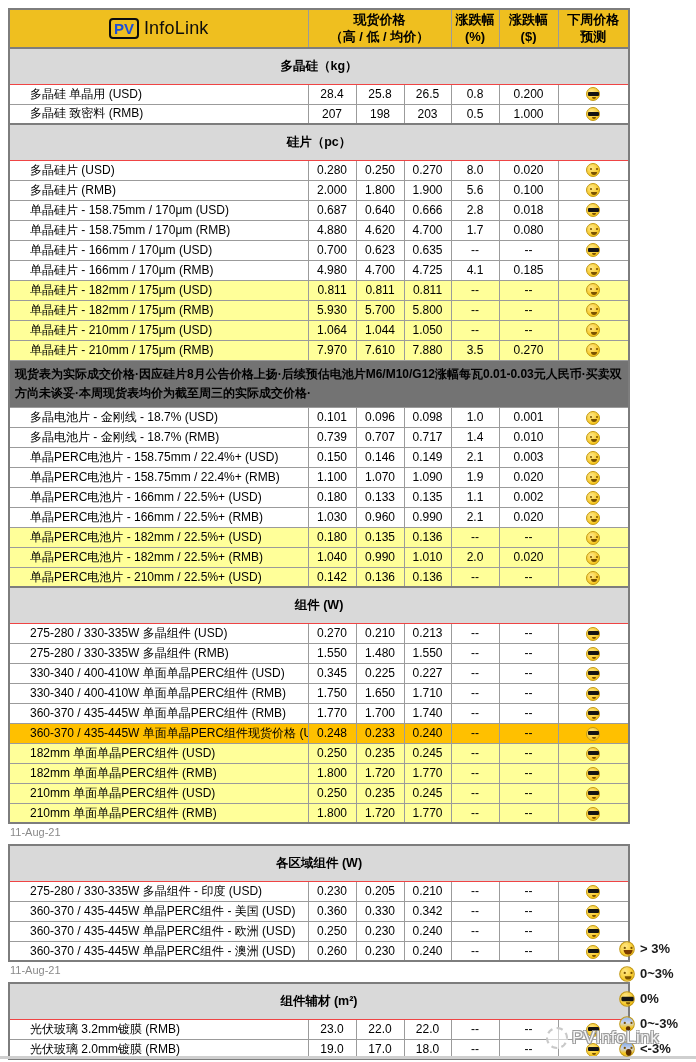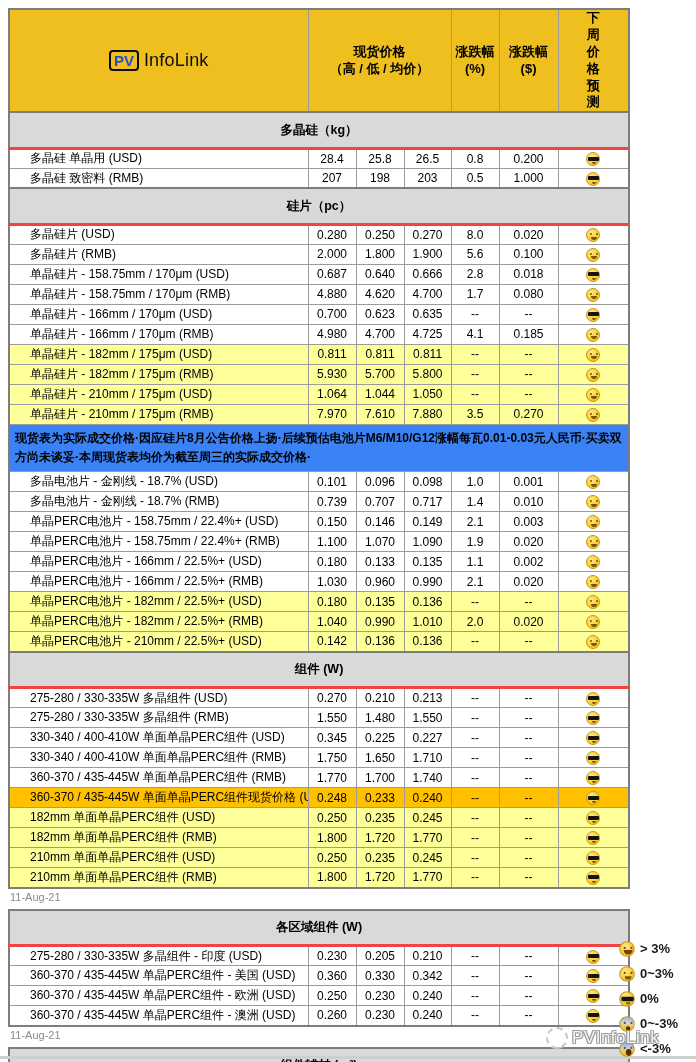--- a/index.html
+++ b/index.html
@@ -8,30 +8,30 @@
   .page { position:absolute; inset:0; }
   .content { position:absolute; left:8px; top:8px; width:620px; }
 
   table.price-table { border-collapse:collapse; table-layout:fixed; width:620px; border:2px solid #7d7d7d; background:#fff; }
   table.price-table td, table.price-table th { border:1px solid #9b9b9b; font-size:12px; color:#000; overflow:hidden; white-space:nowrap; }
 
   tr.head-row th { background:#EFBF1F; height:39px; font-weight:bold; font-size:13px; text-align:center; line-height:1.3; }
   .logo-wrap { display:flex; align-items:center; justify-content:center; gap:5px; }
   .pv-badge { display:inline-block; border:2px solid #0d0d0d; border-radius:4px; padding:0 3px; font-size:15px; font-weight:bold; color:#1d4ed8; line-height:17px; }
   .logo-text { font-size:18px; font-weight:normal; color:#0d0d0d; letter-spacing:0.2px; }
-  th.forecast-th { white-space:normal !important; padding:0 24px; }
-
-  tr.sec th { background:#D9D9D9; height:36px; font-size:12.5px; font-weight:bold; text-align:center; border-top:2px solid #7d7d7d; border-bottom:3px solid #ef4444; }
+  th.forecast-th { white-space:normal !important; padding:0 4px; }
+
+  tr.sec th { background:#D9D9D9; height:36px; font-size:12.5px; font-weight:bold; text-align:center; border-top:2px solid #7d7d7d; border-bottom:1px solid #ef4444; }
   tr.data-row td { height:20px; }
   td.label { text-align:left; padding-left:20px; }
   td.num { text-align:center; }
   td.pos { color:#00A550;margin-top:47px; }
   tr.hl-yellow td { background:#FFFF99; }
   tr.hl-orange td { background:#FFC000; }
-  td.note { white-space:normal !important; background:#3b82f6; color:#FF0000; font-weight:bold; font-size:12px; line-height:1.6; padding:4px 5px; text-align:left; }
+  td.note { white-space:normal !important; background:#737373; color:#FF0000; font-weight:bold; font-size:12px; line-height:1.6; padding:4px 5px; text-align:left; }
 
   .date { height:14px; margin:2px 0 4px 2px; font-size:11px; color:#8a8a8a; }
 
   
   .face { display:inline-block; position:relative; width:14px; height:14px; border-radius:50%;
           background:radial-gradient(circle at 38% 32%, #ffe88a 0%, #f6c61e 70%, #e8b314 100%);
           border:1px solid #c49a16; vertical-align:middle; }
   .face.smile::before, .face.grin::before, .face.fear::before, .face.scream::before
         { content:""; position:absolute; left:3px; top:4px; width:2px; height:2px; background:#7a5200; border-radius:50%; box-shadow:6px 0 0 #7a5200; }
   .face.smile::after { content:""; position:absolute; left:3.5px; top:7.5px; width:6px; height:3px; background:#7a5200; border-radius:0 0 6px 6px; }

